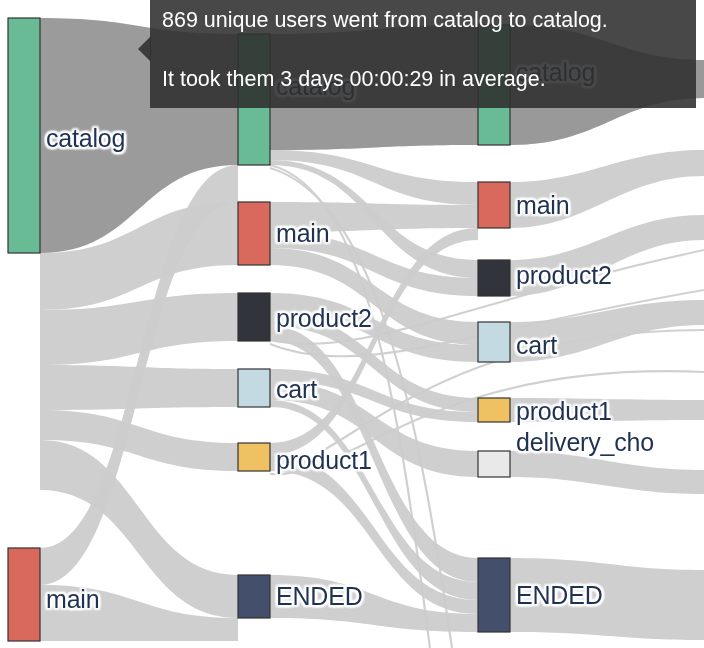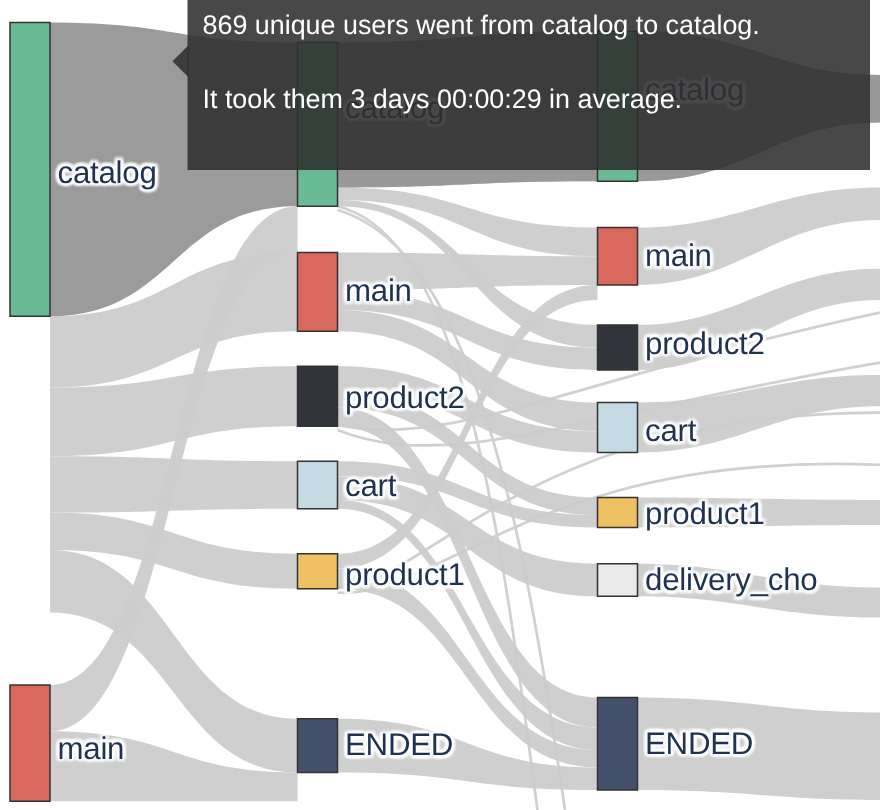--- a/index.html
+++ b/index.html
@@ -16,21 +16,21 @@
     letter-spacing:-0.2px;
     text-shadow:
        -2px 0 2px #fff, 2px 0 2px #fff, 0 -2px 2px #fff, 0 2px 2px #fff,
        -2px -2px 2px #fff, 2px -2px 2px #fff, -2px 2px 2px #fff, 2px 2px 2px #fff,
        0 0 4px #fff, 0 0 4px #fff;
     pointer-events:none;
   }
   #tooltip{
     position:absolute;
     left:150px; top:0px;
-    width:546px; height:136px;
+    width:546px; height:108px;
     background:rgba(47,47,47,0.88);
     box-sizing:border-box;
     padding:7px 10px 0 12px;
   }
   #tooltip .tline{
     font-family:"Liberation Sans", sans-serif;
     font-size:21.5px;
     color:#ffffff;
     line-height:26px;
     white-space:nowrap;
@@ -133,21 +133,21 @@
       <div class="nodelabel" style="left: 276px; top: 219px;">main</div>
       <div class="nodelabel" style="left: 276px; top: 304px;">product2</div>
       <div class="nodelabel" style="left: 276px; top: 375px;">cart</div>
       <div class="nodelabel" style="left: 276px; top: 446px;">product1</div>
       <div class="nodelabel" style="left: 276px; top: 582px;">ENDED</div>
       <div class="nodelabel" style="left: 516px; top: 58px;">catalog</div>
       <div class="nodelabel" style="left: 516px; top: 191px;">main</div>
       <div class="nodelabel" style="left: 516px; top: 261px;">product2</div>
       <div class="nodelabel" style="left: 516px; top: 331px;">cart</div>
       <div class="nodelabel" style="left: 516px; top: 397px;">product1</div>
-      <div class="nodelabel" style="left: 516px; top: 450px;">delivery_cho</div>
+      <div class="nodelabel" style="left: 516px; top: 428px;">delivery_cho</div>
       <div class="nodelabel" style="left: 516px; top: 581px;">ENDED</div>
     </div>
 
   <div id="tipArrow"></div>
   <div id="tooltip">
     <div class="tline">869 unique users went from catalog to catalog.</div>
     <div class="tline second">It took them 3 days 00:00:29 in average.</div>
   </div>
 
 </div>

